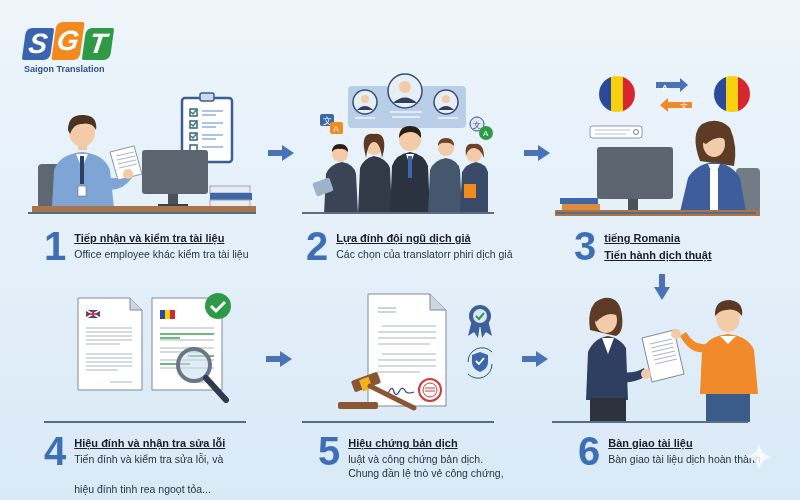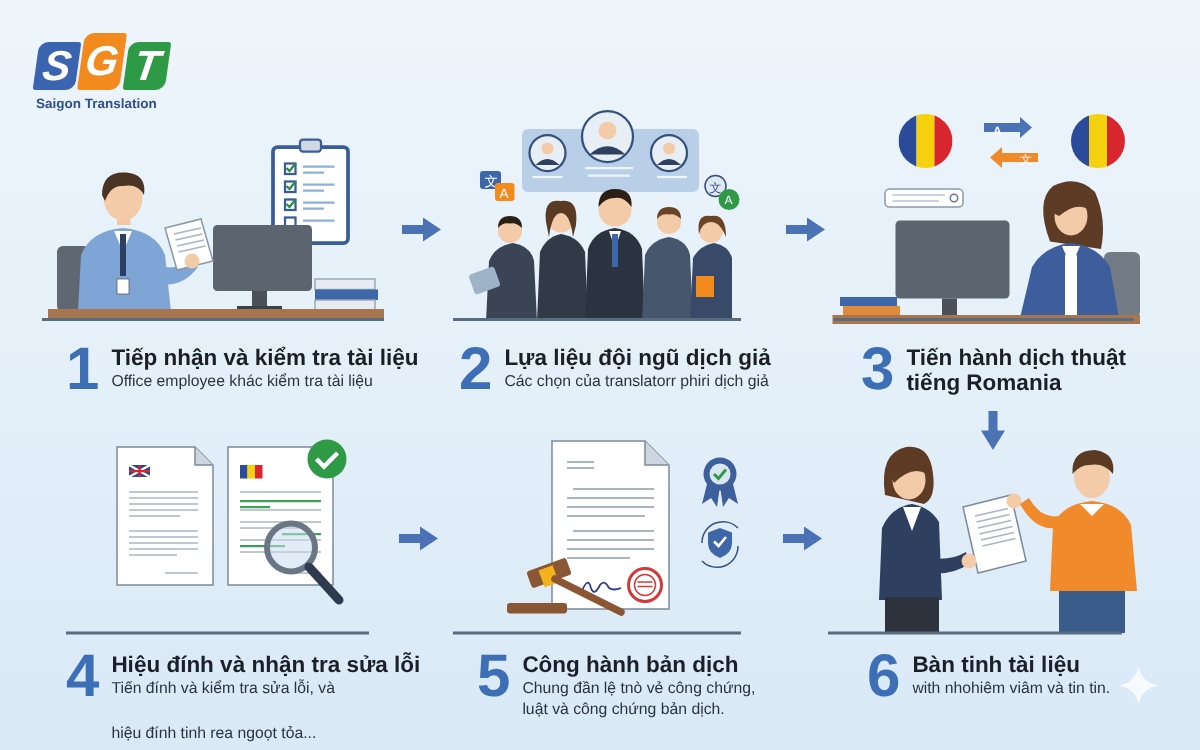--- a/index.html
+++ b/index.html
@@ -23,21 +23,21 @@
   .logo-sub { font-size:9px; font-weight:bold; color:#2f4f8c; margin-top:4px; white-space:nowrap; }
   .scene { position:absolute; }
   .ground { position:absolute; height:2px; background:#5a6c80; }
 
   .caption { position:absolute; display:flex; align-items:flex-start; }
   .num {
     font-size:40px; font-weight:bold; color:#3d6fb6; line-height:40px;
     margin-right:8px; font-family:"Liberation Sans", sans-serif;
   }
   .cap-text { padding-top:4px; }
-  .cap-title { font-size:15px; font-weight:bold; color:#1b1f27; line-height:17px; }
+  .cap-title { font-size:11px; font-weight:bold; color:#1b1f27; line-height:17px;text-decoration:underline; }
   .cap-desc { font-size:10.5px; color:#2b3340; line-height:14px; margin-top:0; }
 
   .arrow { position:absolute; }
   .sparkle { position:absolute; right:28px; bottom:30px; width:26px; height:26px; }
 </style>
 </head>
 <body>
 
 <div class="logo">
   <div class="logo-letters">
@@ -383,56 +383,56 @@
   <div class="num">1</div>
   <div class="cap-text">
     <div class="cap-title">Tiếp nhận và kiểm tra tài liệu</div>
     <div class="cap-desc">Office employee khác kiểm tra tài liệu</div>
   </div>
 </div>
 
 <div class="caption" style="left:306px;top:226px;width:240px;">
   <div class="num">2</div>
   <div class="cap-text">
-    <div class="cap-title">Lựa liệu đội ngũ dịch giả</div>
+    <div class="cap-title">Lựa đính đội ngũ dịch giả</div>
     <div class="cap-desc">Các chọn của translatorr phiri dịch giả</div>
   </div>
 </div>
 
 <div class="caption" style="left:574px;top:226px;width:220px;">
   <div class="num">3</div>
   <div class="cap-text">
+    <div class="cap-title">tiếng Romania</div>
     <div class="cap-title">Tiến hành dịch thuật</div>
-    <div class="cap-title">tiếng Romania</div>
   </div>
 </div>
 
 <div class="caption" style="left:44px;top:431px;width:250px;">
   <div class="num">4</div>
   <div class="cap-text">
     <div class="cap-title">Hiệu đính và nhận tra sửa lỗi</div>
     <div class="cap-desc">Tiến đính và kiểm tra sửa lỗi, và</div>
     <div class="cap-desc" style="margin-top:16px">hiệu đính tinh rea ngoọt tỏa...</div>
   </div>
 </div>
 
 <div class="caption" style="left:318px;top:431px;width:230px;">
   <div class="num">5</div>
   <div class="cap-text">
-    <div class="cap-title">Công hành bản dịch</div>
+    <div class="cap-title">Hiệu chứng bản dịch</div>
+    <div class="cap-desc" style="margin-top:0">luật và công chứng bản dịch.</div>
     <div class="cap-desc">Chung đần lệ tnò vẻ công chứng,</div>
-    <div class="cap-desc" style="margin-top:0">luật và công chứng bản dịch.</div>
   </div>
 </div>
 
 <div class="caption" style="left:578px;top:431px;width:220px;">
   <div class="num">6</div>
   <div class="cap-text">
-    <div class="cap-title">Bàn tinh tài liệu</div>
-    <div class="cap-desc" style="margin-top:0">with nhohiêm viâm và tin tin.</div>
+    <div class="cap-title">Bàn giao tài liệu</div>
+    <div class="cap-desc">Bàn giao tài liệu dịch hoàn thành</div>
   </div>
 </div>
 
 <div class="sparkle">
   <svg width="26" height="26">
       <path d="M13 0 Q15 11 26 13 Q15 15 13 26 Q11 15 0 13 Q11 11 13 0Z" fill="#ffffff" opacity="0.8"></path>
     </svg>
 </div>
 
 </body></html>

